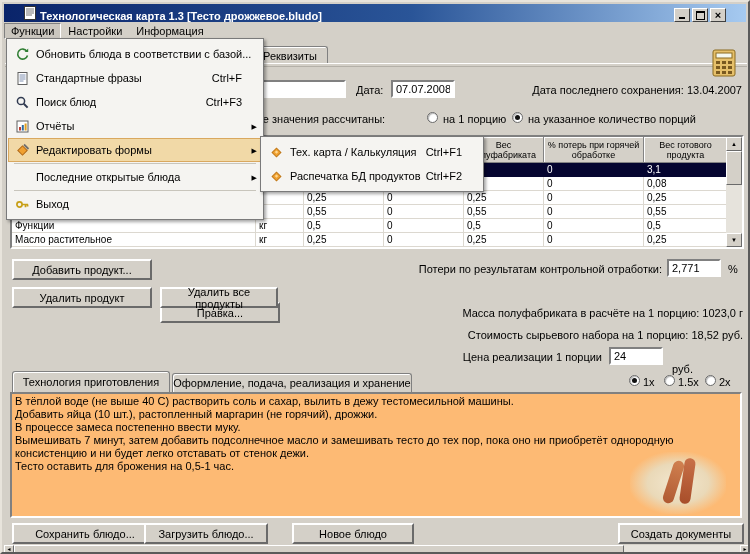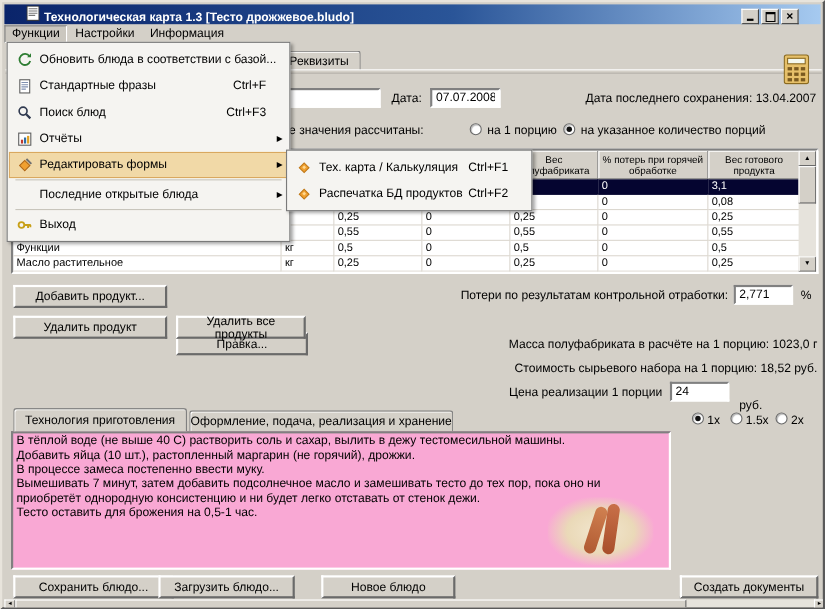--- a/index.html
+++ b/index.html
@@ -41,21 +41,21 @@
   .tr.selected .td{background:#050530;color:#fff;border-color:#050530;}
   .w1{width:244px}.w2{width:48px}.w3{width:80px}.w4{width:80px}.w5{width:80px}.w6{width:100px}.w7{width:84px}
   .vscroll{position:absolute;right:0;top:0;bottom:0;width:16px;background:#e6e3dc;}
   .sbtn{position:absolute;left:0;width:16px;height:14px;background:#d4d0c8;border:1px solid;border-color:#fff #6a6a6a #6a6a6a #fff;
     display:flex;align-items:center;justify-content:center;box-sizing:border-box;}
   .sgl{font-size:6px;line-height:6px;}
   .sthumb{position:absolute;left:0;top:14px;width:16px;height:34px;background:#d4d0c8;border:1px solid;border-color:#fff #6a6a6a #6a6a6a #fff;box-sizing:border-box;}
   .radio{position:absolute;width:11px;height:11px;border-radius:50%;background:#fff;border:1px solid #6a6a6a;
     box-shadow:inset 1px 1px 1px #b8b8b8;box-sizing:border-box;}
   .radio.checked::after{content:"";position:absolute;left:2px;top:2px;width:5px;height:5px;border-radius:50%;background:#101010;}
-  .textarea{position:absolute;left:8px;top:390px;width:600px;height:126px;background:#f9a8d4;
+  .textarea{position:absolute;left:8px;top:390px;width:732px;height:126px;background:#fdba74;
     border:2px solid;border-color:#808080 #fff #fff #808080;box-sizing:border-box;overflow:hidden;}
   .ta-text{position:relative;padding:1px 3px;line-height:13px;white-space:pre-wrap;z-index:2;}
   .watermark{position:absolute;right:14px;bottom:2px;width:96px;height:62px;z-index:1;
     background:radial-gradient(ellipse at center,#f2e7cf 0%,#ead9b8 45%,rgba(236,223,192,0) 74%);}
   .wm-stick{position:absolute;border-radius:6px;}
   .wm-s1{left:38px;top:8px;width:11px;height:44px;background:linear-gradient(#d08050,#b05a32);transform:rotate(18deg);}
   .wm-s2{left:52px;top:6px;width:11px;height:46px;background:linear-gradient(#c87048,#a84e2a);transform:rotate(8deg);}
   .menu{position:absolute;background:#f5f4f1;border:1px solid #7a7a7a;box-shadow:2px 2px 3px rgba(0,0,0,0.35);
     padding:3px 1px;box-sizing:border-box;z-index:30;}
   .submenu{z-index:31;}

